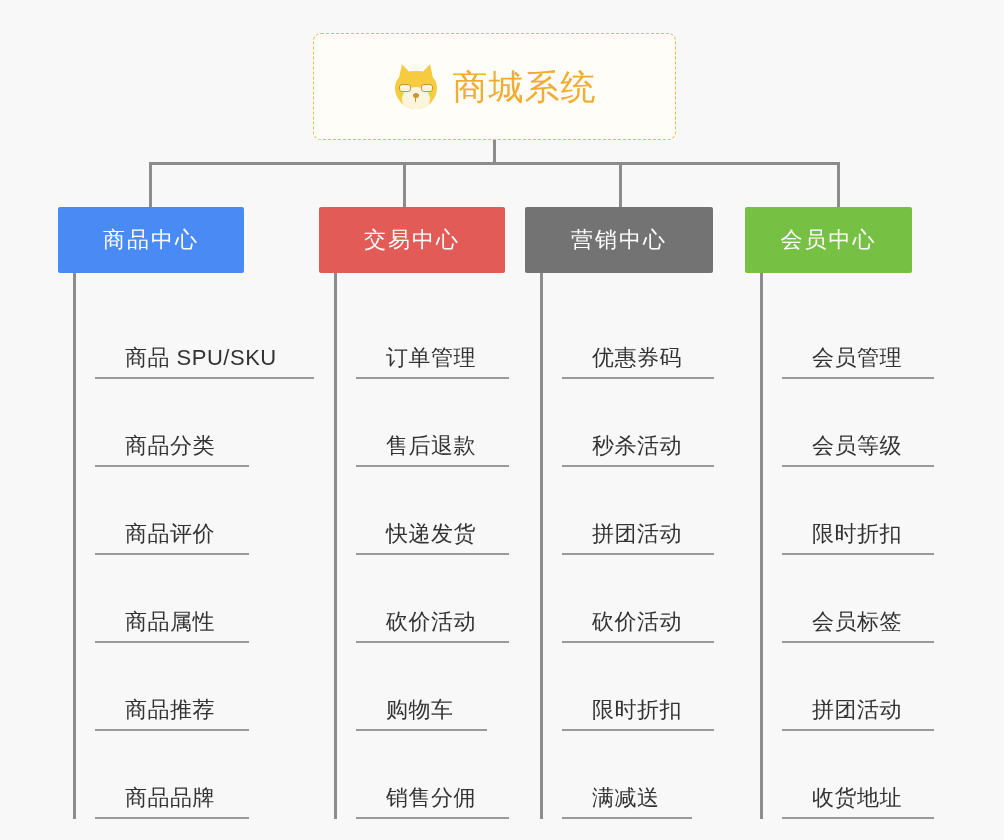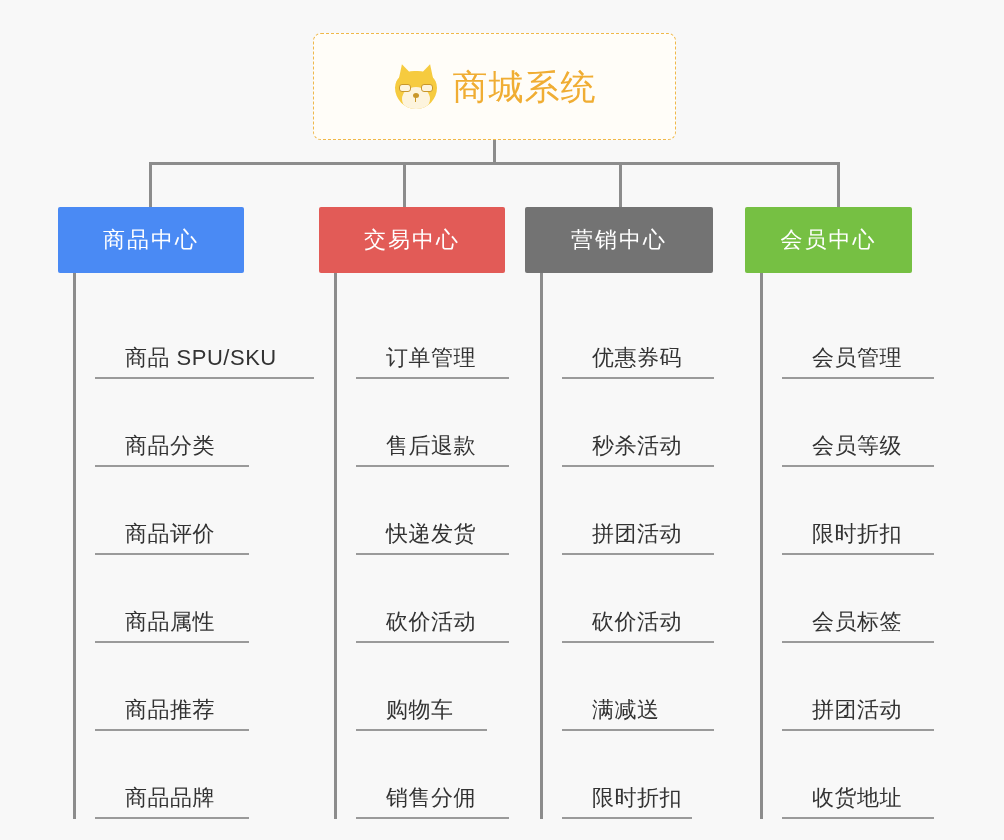--- a/index.html
+++ b/index.html
@@ -308,25 +308,25 @@
       </div>
       <div class="leaf-item">
         <span class="leaf-label">拼团活动</span>
         <span class="leaf-underline"></span>
       </div>
       <div class="leaf-item">
         <span class="leaf-label">砍价活动</span>
         <span class="leaf-underline"></span>
       </div>
       <div class="leaf-item">
+        <span class="leaf-label">限时折扣</span>
+        <span class="leaf-underline"></span>
+      </div>
+      <div class="leaf-item">
         <span class="leaf-label">满减送</span>
-        <span class="leaf-underline"></span>
-      </div>
-      <div class="leaf-item">
-        <span class="leaf-label">限时折扣</span>
         <span class="leaf-underline"></span>
       </div>
     </div>
   </div>
 
   <div class="branch b4">
     <div class="branch-header">会员中心</div>
     <div class="leaf-list">
       <div class="leaf-item">
         <span class="leaf-label">会员管理</span>

